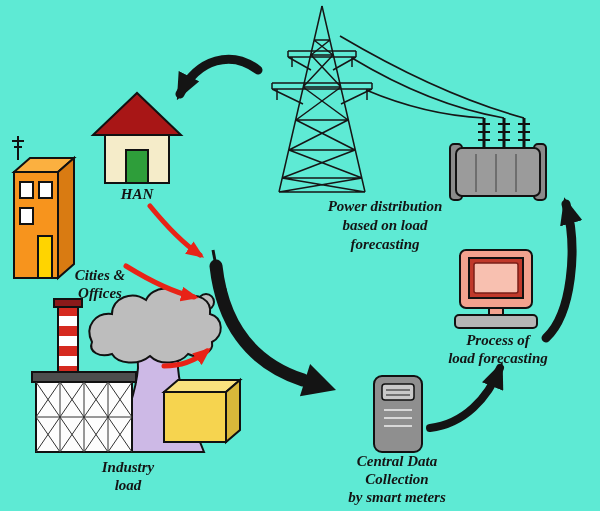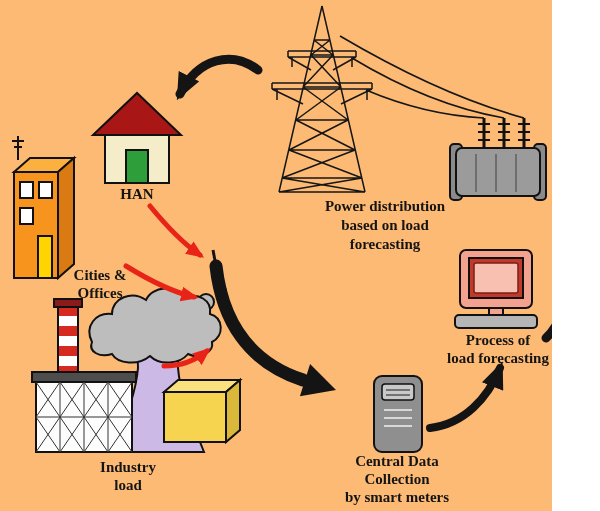--- a/index.html
+++ b/index.html
@@ -1,16 +1,16 @@
 <!DOCTYPE html>
 <html><head>
 <meta charset="utf-8">
 <style>
   html,body{margin:0;padding:0;background:#ffffff;}
-  .canvas{position:relative;width:552px;height:511px;background:#fdba74;overflow:hidden;}
+  .canvas{position:relative;width:600px;height:511px;background:#5eead4;overflow:hidden;font-style:italic;}
   svg{display:block;}
   .lbl{font-family:"Liberation Serif",serif;font-weight:bold;font-size:15px;fill:#141414;text-anchor:middle;}
   .lattice{stroke:#161616;stroke-width:1.5;fill:none;}
   .wire{stroke:#161616;stroke-width:1.6;fill:none;}
   .outl{stroke:#111111;stroke-width:2;}
 </style>
 </head>
 <body>
 
 <div class="canvas">

